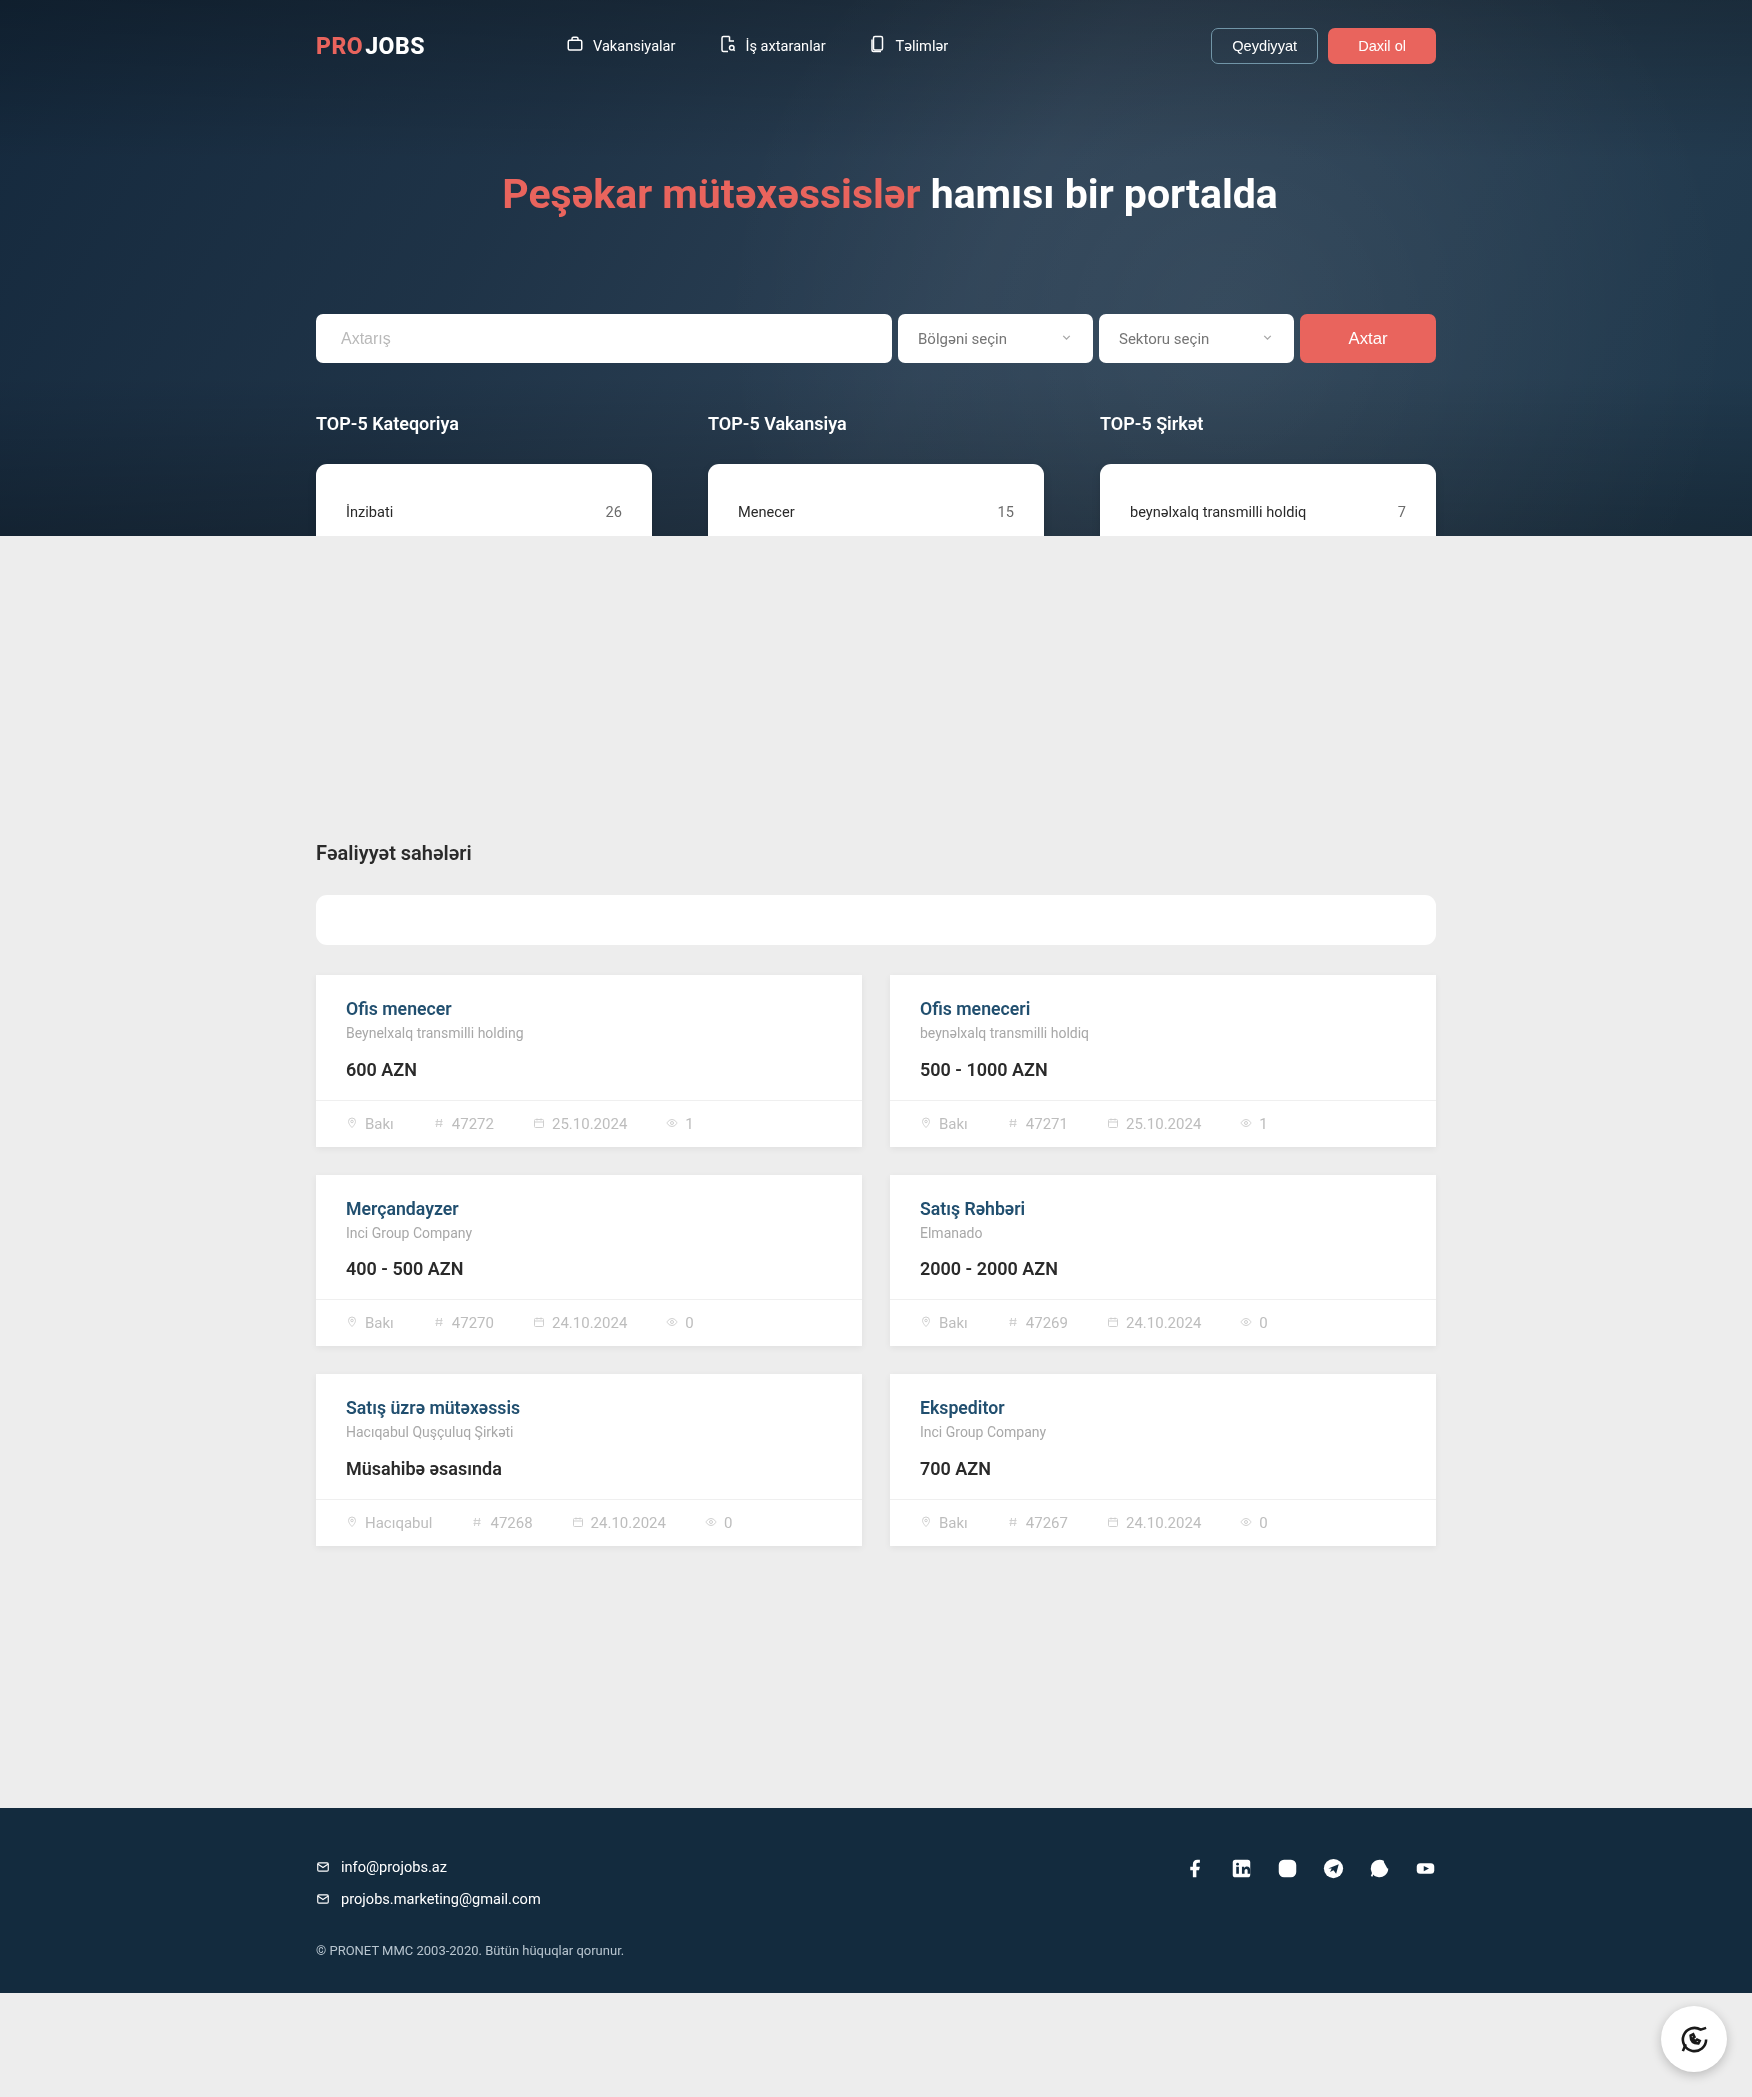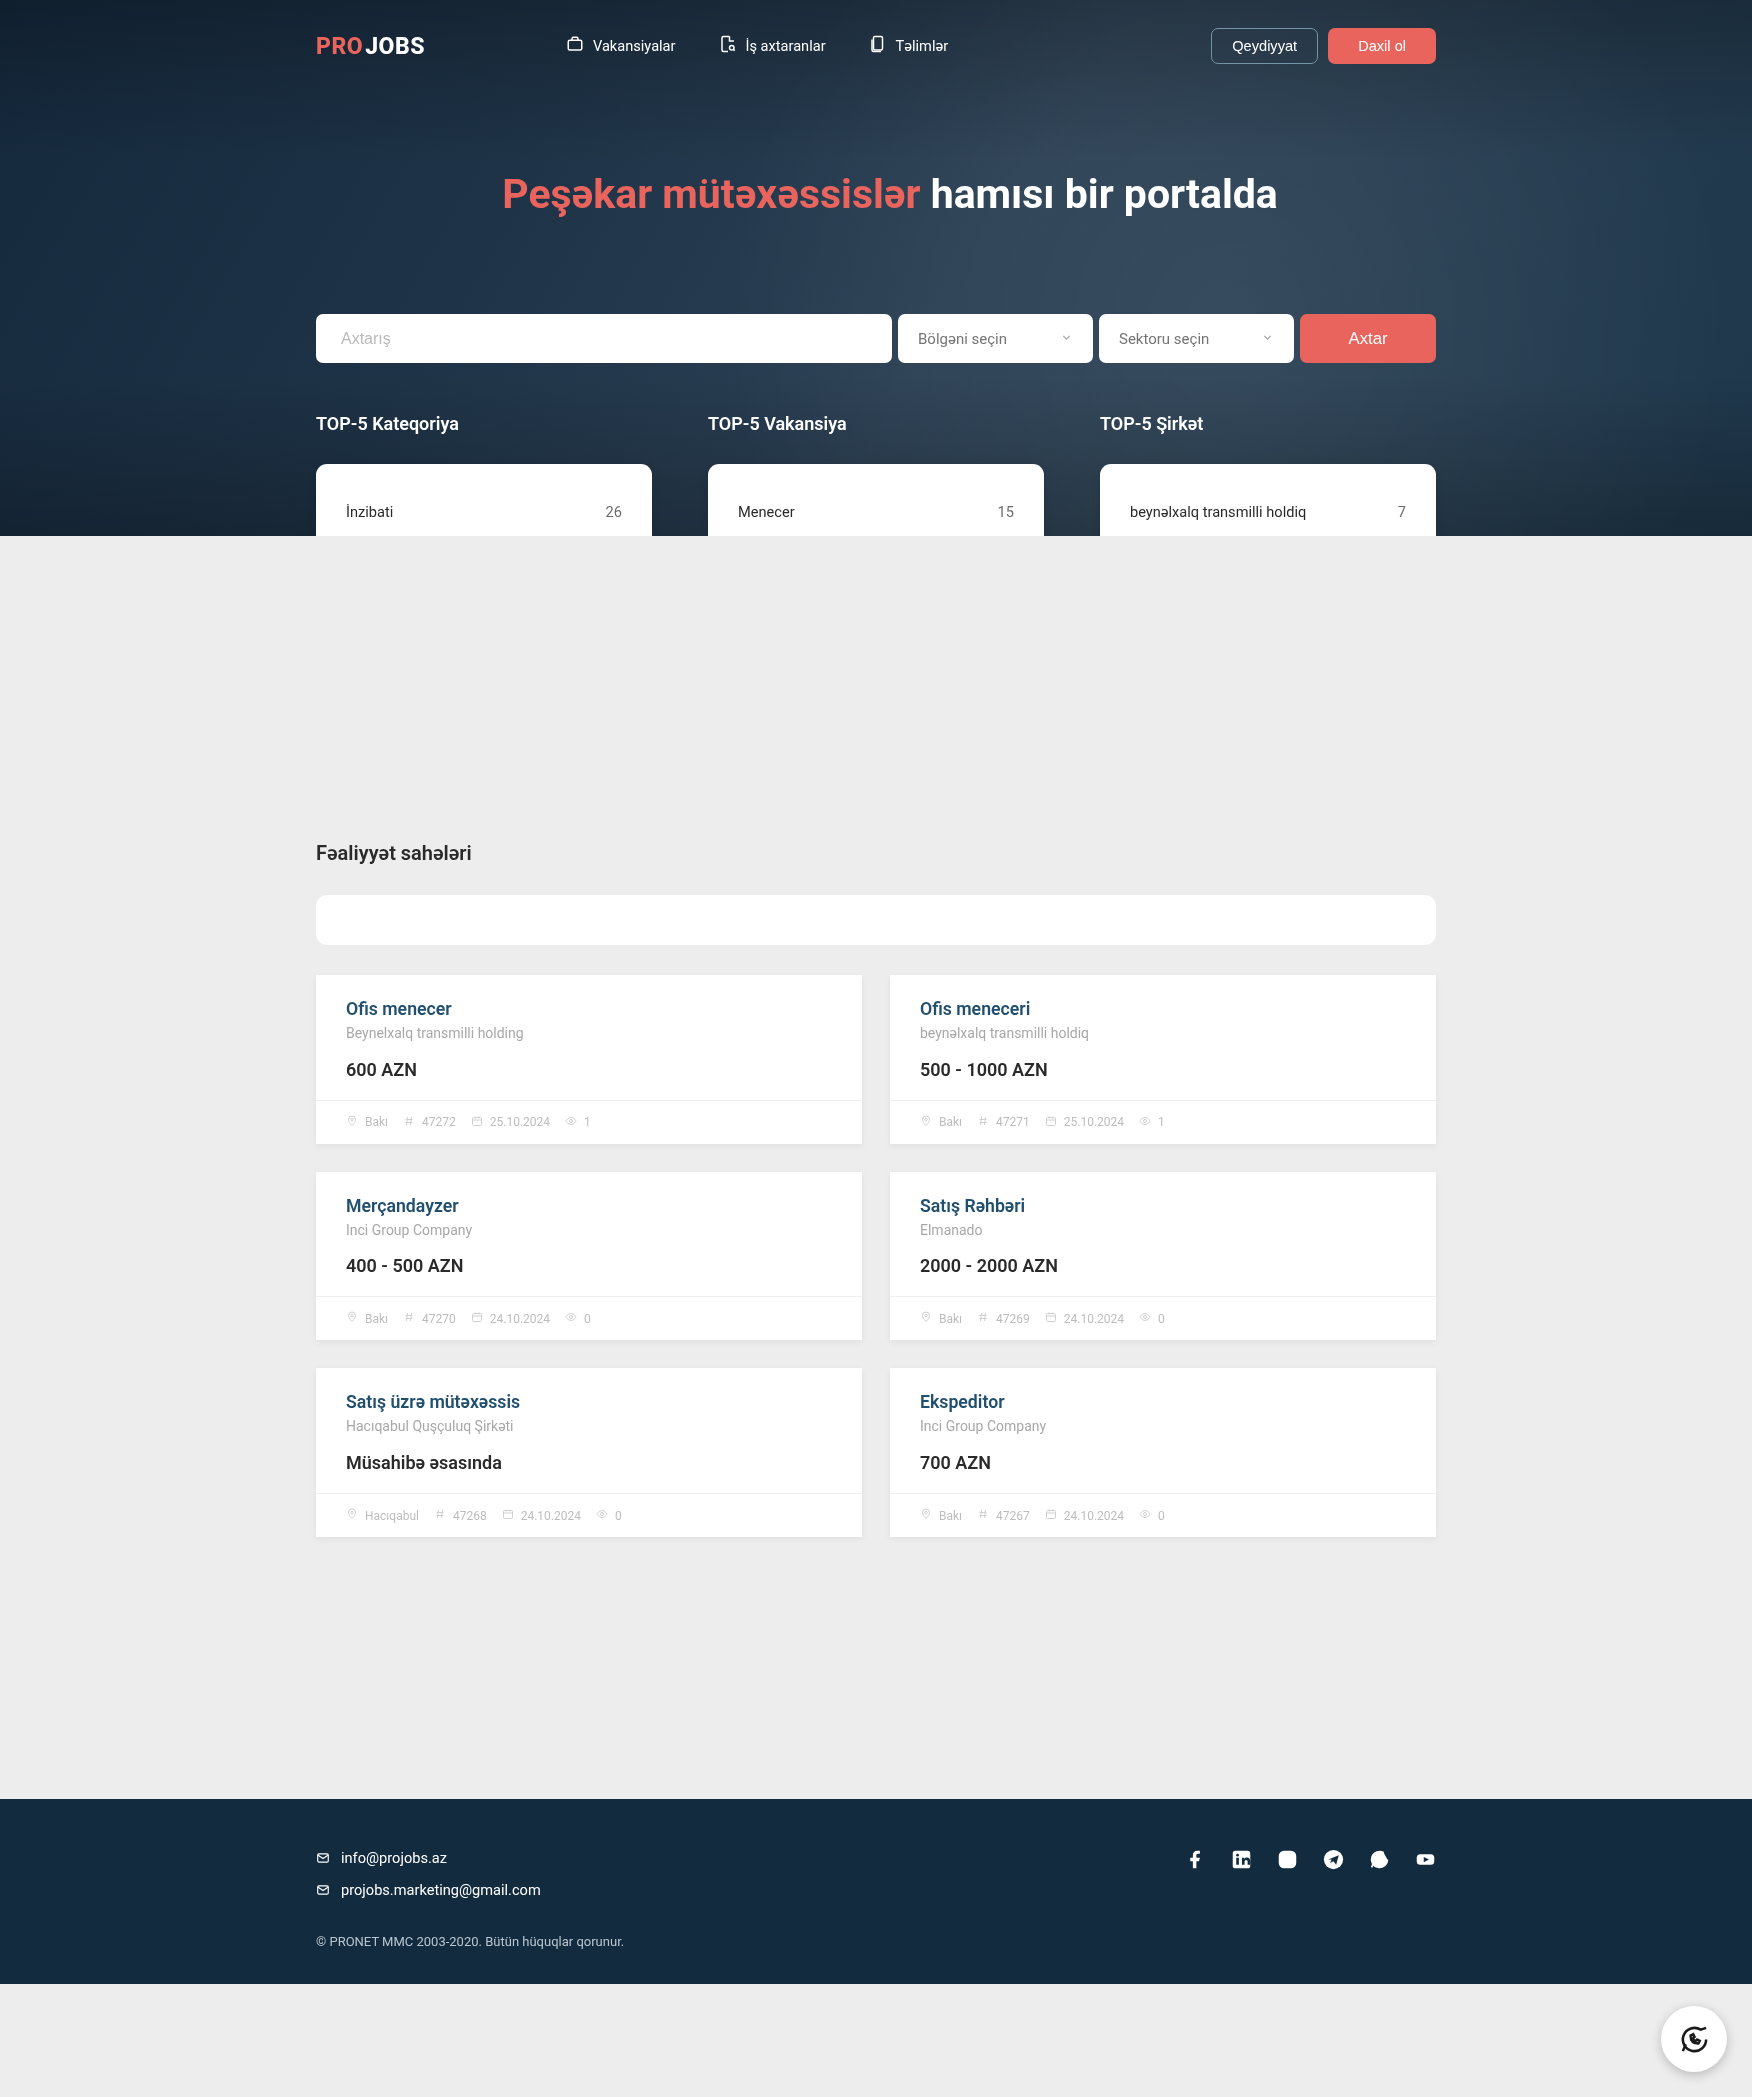--- a/index.html
+++ b/index.html
@@ -47,21 +47,21 @@
 .vacancy-header { display: flex; justify-content: space-between; align-items: center; margin-top: 68px; }
 .vacancy-header .all-link { display: flex; align-items: center; gap: 10px; font-size: 16px; color: #2a2a2a; cursor: pointer; font-weight: 500; }
 .vacancy-header .all-link svg { width: 12px; height: 12px; stroke: #2a2a2a; fill: none; stroke-width: 2.5; }
 
 .vacancy-grid { display: grid; grid-template-columns: 1fr 1fr; gap: 28px; margin-top: 30px; }
 .vac-card { background: #ffffff; border-radius: 0; box-shadow: 0 2px 7px rgba(0,0,0,0.06); overflow: hidden; }
 .vac-body { padding: 24px 30px 20px; }
 .vac-title { color: #214f6f; font-size: 17.7px; font-weight: 600; cursor: pointer; }
 .vac-comp { color: #a8a8a8; font-size: 14px; margin-top: 6px; }
 .vac-sal { color: #2a2a2a; font-size: 18px; font-weight: 600; margin-top: 17.7px; }
-.vac-foot { border-top: 0.5px solid #efefef; padding: 14px 30px; display: flex; align-items: flex-end; gap: 15px; color: #bdbdbd; font-size: 12px; }
+.vac-foot { border-top: 0.5px solid #efefef; padding: 14px 30px; display: flex; align-items: flex-end; gap: 39px; color: #bdbdbd; font-size: 15px; }
 .vac-meta { display: flex; align-items: center; gap: 7px; }
 .vac-meta svg { width: 12px; height: 12px; stroke: #cfcfcf; fill: none; stroke-width: 2; }
 
 .body-spacer { height: 262px; }
 
 .footer { background: #132b3e; padding: 50px 0 35px; color: #ffffff; }
 .footer-top { display: flex; justify-content: space-between; align-items: flex-start; }
 .footer-left { display: flex; flex-direction: column; gap: 14px; }
 .footer-mail { display: flex; align-items: center; gap: 11px; font-size: 14.6px; }
 .footer-mail svg { width: 14px; height: 14px; stroke: #ffffff; fill: none; stroke-width: 2; }

